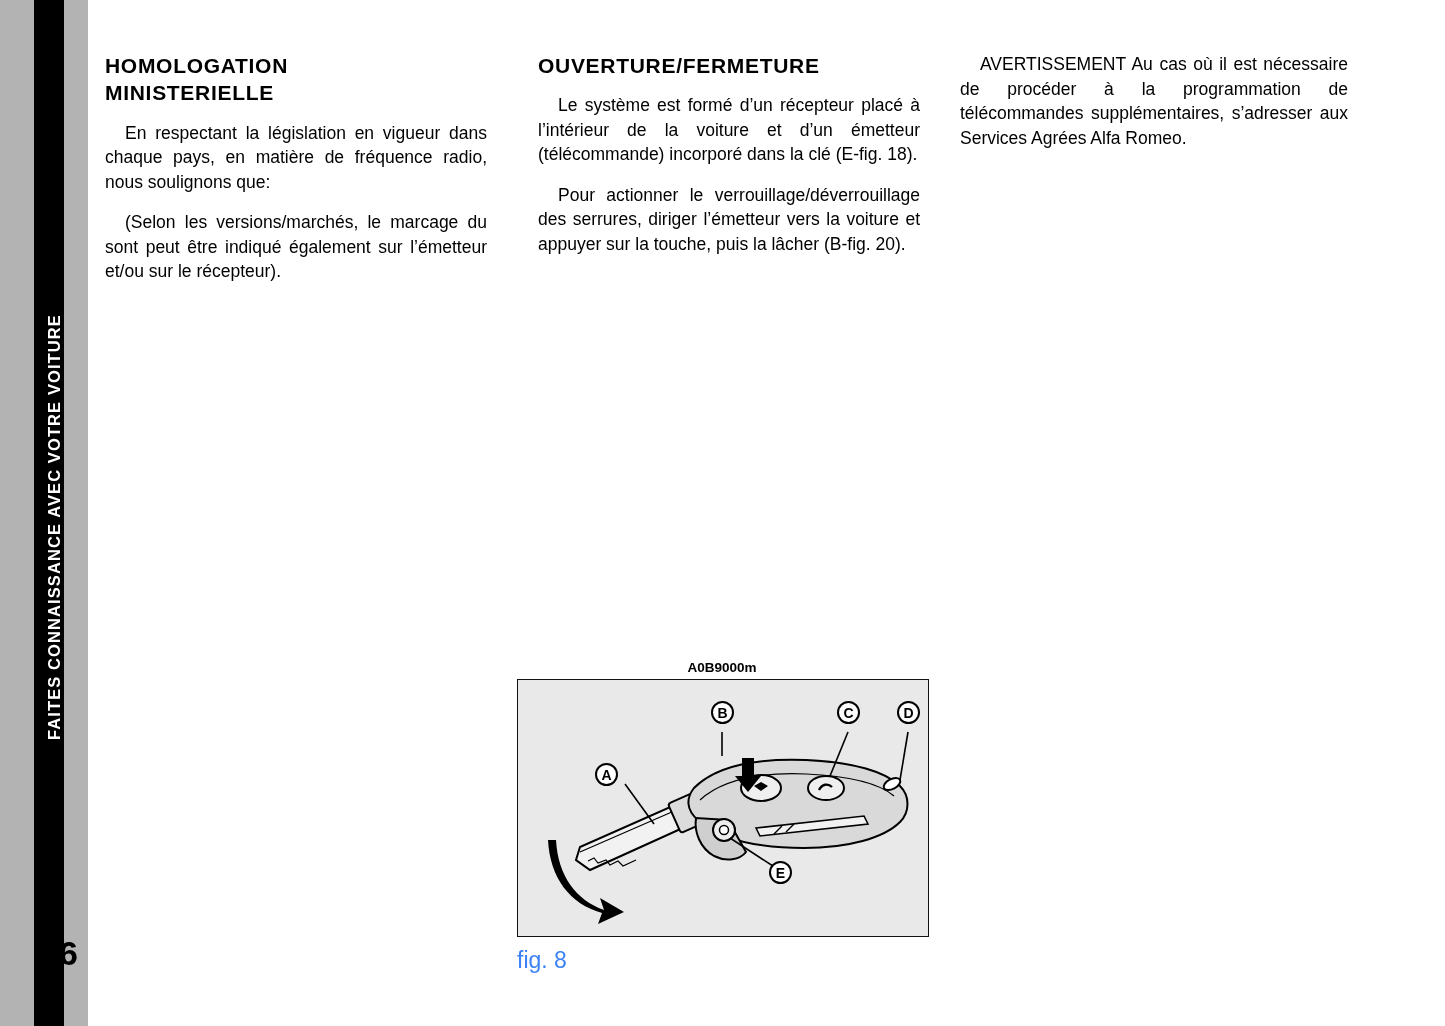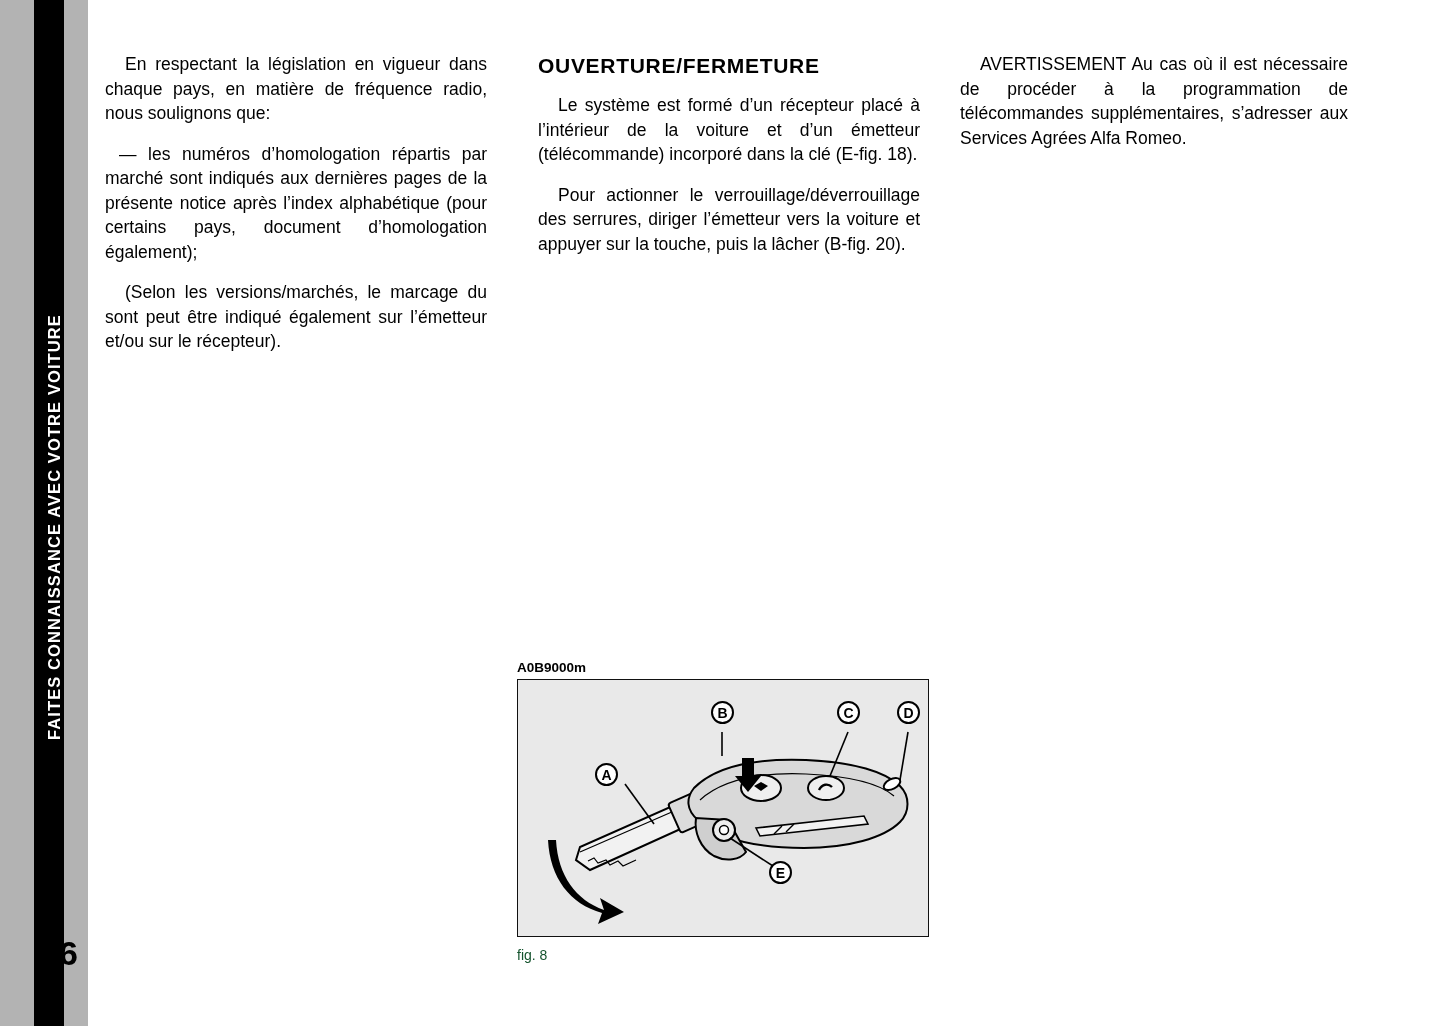--- a/index.html
+++ b/index.html
@@ -95,39 +95,39 @@
   .bold { font-weight: normal; }
 
   
   #figure-wrap {
     position: absolute;
     left: 517px;
     top: 660px;
     width: 412px;
   }
   #figure-code {
-    text-align: left;
+    text-align: center;
     font-size: 13.5px;
     font-weight: bold;
     color: #000000;
     margin-bottom: 4px;
     padding-right: 2px;
   }
   #figure-box {
     width: 412px;
     height: 258px;
     background: #e9e9e9;
     border: 1px solid #111111;
     position: relative;
     box-sizing: border-box;
   }
   #figure-caption {
     margin-top: 10px;
-    font-size: 14px;
-    color: #14532d;
+    font-size: 23px;
+    color: #3b82f6;
   }
   .callout {
     position: absolute;
     width: 23px;
     height: 23px;
     border-radius: 50%;
     background: #ffffff;
     border: 2px solid #000000;
     color: #000000;
     font-size: 14px;
@@ -143,22 +143,25 @@
 <body>
 
 <div id="side-tab">
   <div id="side-tab-black"></div>
   <div id="side-tab-label">FAITES CONNAISSANCE AVEC VOTRE VOITURE</div>
 </div>
 
 <div id="page-number">16</div>
 
 <div id="col-1" class="column">
+  <h2 class="heading">
+    <span class="ln">HOMOLOGATION</span>
+    <span class="ln">MINISTERIELLE</span>
+  </h2>
   <p class="para">En respectant la législation en vigueur dans chaque pays, en matière de fréquence radio, nous soulignons que:</p>
-  <p class="para dash">— les numéros d’homologation répartis par marché sont indiqués aux dernières pages de la présente notice après l’index alphabétique (pour certains pays, document d’homologation également);</p>
   <p class="para">(Selon les versions/marchés, le marcage du sont peut être indiqué également sur l’émetteur et/ou sur le récepteur).</p>
 </div>
 
 <div id="col-2" class="column">
   <h2 class="heading">
     <span class="ln">OUVERTURE/FERMETURE</span>
   </h2>
   <p class="para"><span>Le système est formé d’un récepteur placé à l’intérieur de la voiture et d’un émetteur (télécommande) incorporé dans la clé (</span><span class="bold">E-fig. 18</span><span>).</span></p>
   <p class="para"><span>Pour actionner le verrouillage/déverrouillage des serrures, diriger l’émetteur vers la voiture et appuyer sur la touche, puis la lâcher (</span><span class="bold">B-fig. 20</span><span>).</span></p>
 </div>

